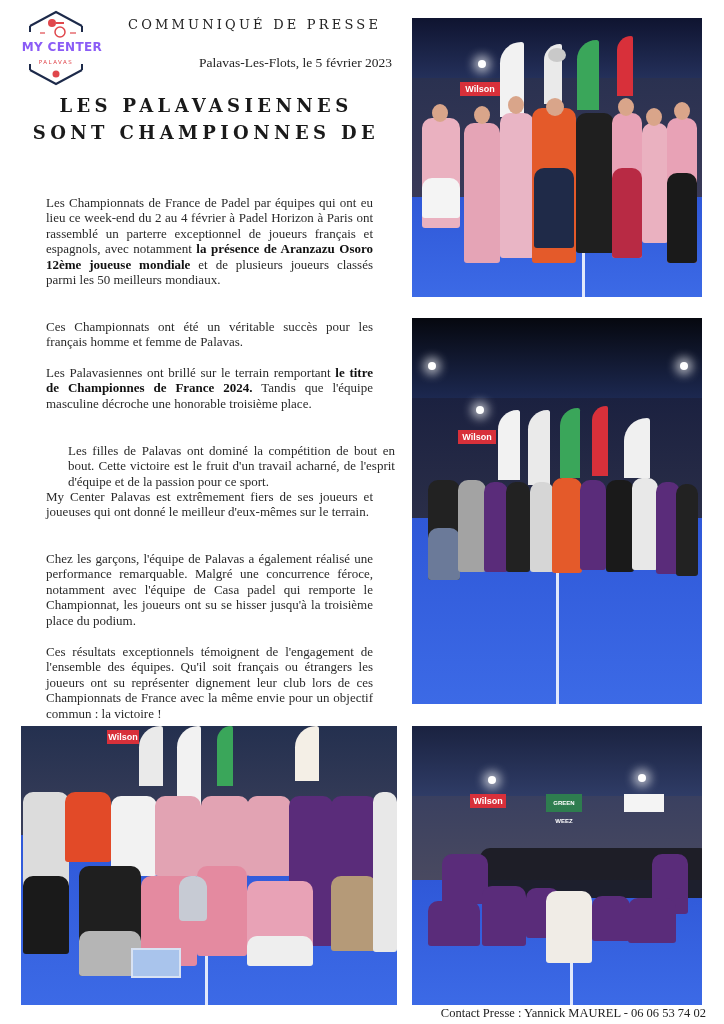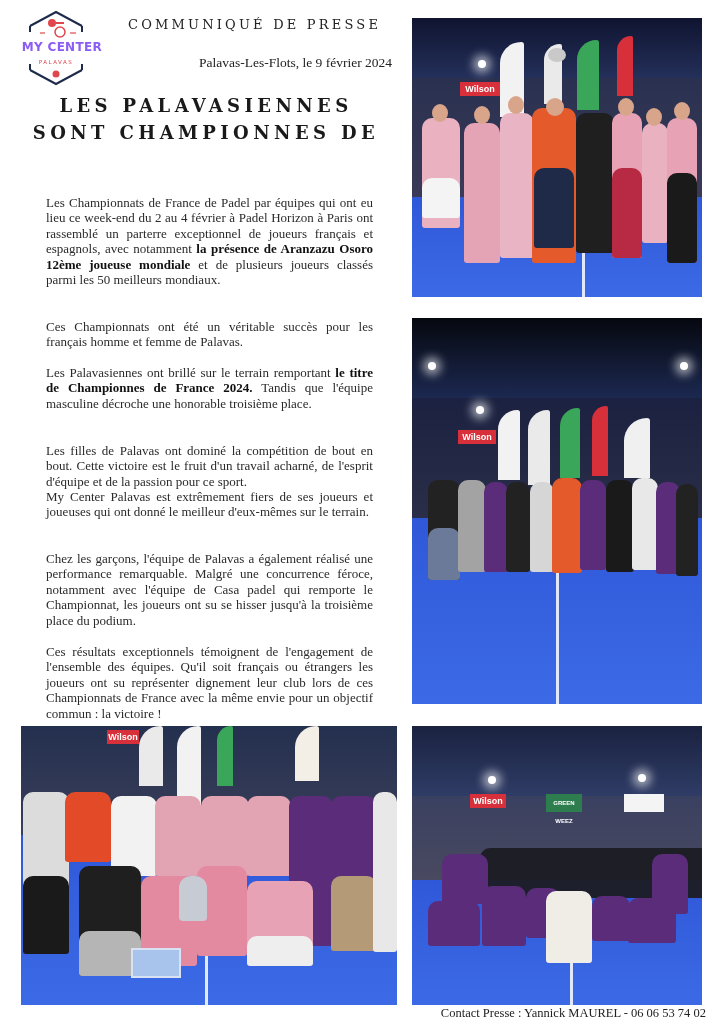--- a/index.html
+++ b/index.html
@@ -68,34 +68,34 @@
     <circle cx="50" cy="24" r="5" fill="none" stroke="#e0474c" stroke-width="1.5"></circle>
     <line x1="30" y1="25" x2="35" y2="25" stroke="#e0474c" stroke-width="1.2"></line>
     <line x1="60" y1="25" x2="66" y2="25" stroke="#e0474c" stroke-width="1.2"></line>
     <circle cx="46" cy="66" r="3.5" fill="#e0474c"></circle>
   </svg>
   <div style="position:absolute;left:0;top:32px;width:92px;text-align:right;font-family:'DejaVu Sans',sans-serif;font-weight:bold;font-size:12px;color:#8b5cf6;letter-spacing:0.3px;">MY CENTER</div>
   <div style="position:absolute;left:0;top:51px;width:92px;text-align:center;font-family:'DejaVu Sans',sans-serif;font-size:5.5px;color:#e0474c;letter-spacing:1.5px;">PALAVAS</div>
 </div>
 
 <div class="press-label">COMMUNIQUÉ DE PRESSE</div>
-<div class="dateline">Palavas-Les-Flots, le 9 février 2024</div>
+<div class="dateline">Palavas-Les-Flots, le 5 février 2023</div>
 
 <div class="headline">
   <div>LES PALAVASIENNES</div>
   <div>SONT CHAMPIONNES DE</div>
 </div>
 
 <div class="body-text" style="top:195px;"><span>Les Championnats de France de Padel par équipes qui ont eu lieu ce week-end du 2 au 4 février à Padel Horizon à Paris ont rassemblé un parterre exceptionnel de joueurs français et espagnols, avec notamment </span><b>la présence de Aranzazu Osoro 12ème joueuse mondiale</b><span> et de plusieurs joueurs classés parmi les 50 meilleurs mondiaux.</span></div>
 
 <div class="body-text" style="top:319px;">Ces Championnats ont été un véritable succès pour les français homme et femme de Palavas.</div>
 
 <div class="body-text" style="top:365px;"><span>Les Palavasiennes ont brillé sur le terrain remportant </span><b>le titre de Championnes de France  2024.</b><span> Tandis que l'équipe masculine décroche une honorable troisième place.</span></div>
 
-<div class="body-text" style="top:443px;">Les filles de Palavas ont dominé la compétition de bout en bout. Cette victoire est le fruit d'un travail acharné, de l'esprit d'équipe et de la passion pour ce sport.</div>
+<div class="body-text" style="top:443px;margin-left:22px;">Les filles de Palavas ont dominé la compétition de bout en bout. Cette victoire est le fruit d'un travail acharné, de l'esprit d'équipe et de la passion pour ce sport.</div>
 
 <div class="body-text" style="top:489px;">My  Center Palavas est  extrêmement fiers de ses joueurs et joueuses qui ont donné le meilleur d'eux-mêmes sur le terrain.</div>
 
 <div class="body-text" style="top:551px;">Chez les garçons,  l'équipe de Palavas a également réalisé une performance remarquable. Malgré une concurrence féroce, notamment avec  l'équipe de Casa padel qui remporte le Championnat, les joueurs ont su se hisser jusqu'à la troisième place du podium.</div>
 
 <div class="body-text" style="top:644px;">Ces résultats exceptionnels témoignent de l'engagement de l'ensemble des équipes. Qu'il soit français ou étrangers les joueurs  ont su représenter dignement leur club  lors de ces Championnats de France avec la même envie pour un objectif commun : la victoire !</div>
 
 <div class="photo" style="left:412px;top:18px;width:290px;height:279px;">
   <div class="ceiling" style="height:60px;"></div>
   <div class="wall" style="top:60px;height:120px;"></div>

